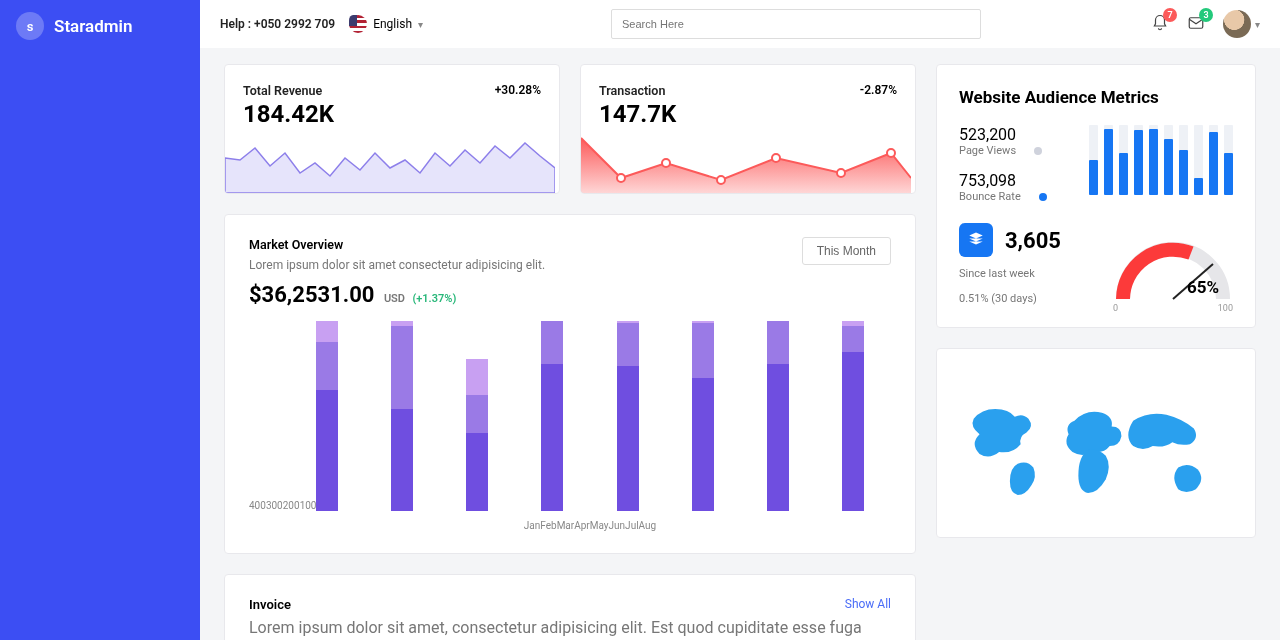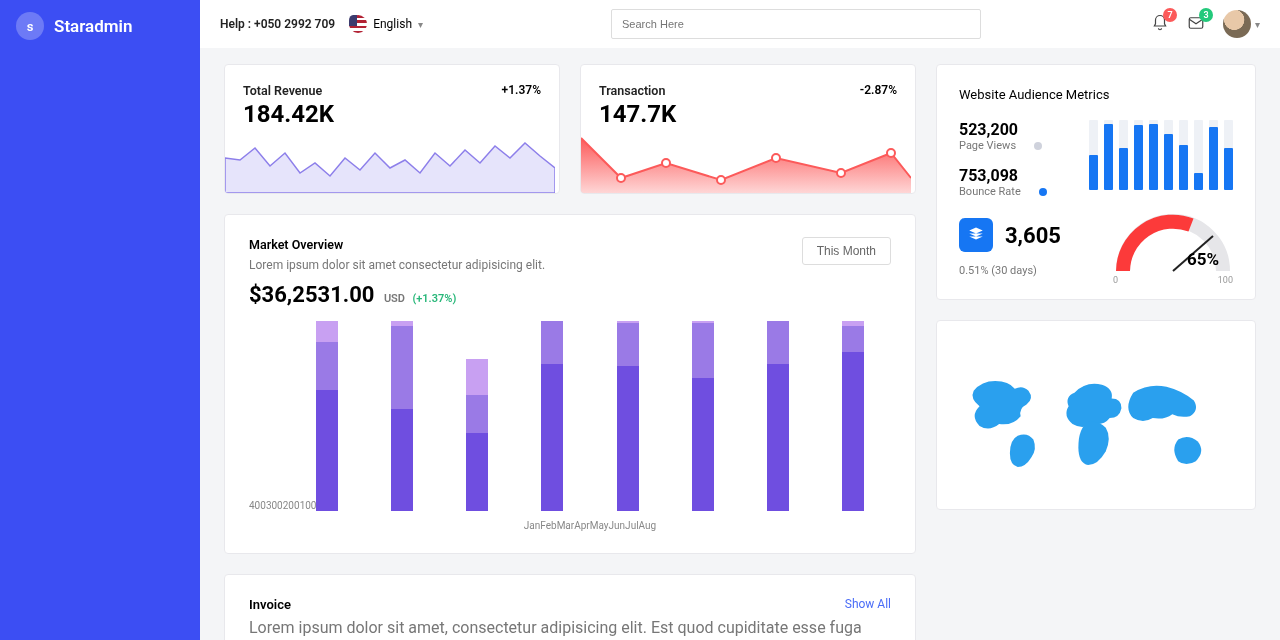--- a/index.html
+++ b/index.html
@@ -49,24 +49,24 @@
 .seg.a{background:#c8a0f2}
 .seg.b{background:#9a7ae6}
 .seg.c{background:#6f4ee0}
 .xlabels{position:absolute;left:40px;right:0;bottom:0;display:flex;justify-content:center;font-size:10px;color:#888}
 .invoice{padding:22px 24px}
 .inv-head{display:flex;justify-content:space-between;}
 .inv-title{font-size:13px;font-weight:600}
 .link{color:#4a6cf7;font-size:12px;cursor:pointer}
 .inv-sub{font-size:16px;color:#777;margin-top:6px}
 .metrics{padding:22px 22px}
-.m-title{font-size:13px;font-weight:400}
+.m-title{font-size:17px;font-weight:700}
 .m-row{display:flex;justify-content:space-between;align-items:flex-start;margin-top:18px}
 .m-left{display:flex;flex-direction:column;gap:14px}
-.m-item .num{font-size:16px;font-weight:700}
+.m-item .num{font-size:16px;font-weight:400}
 .m-item .lbl{font-size:11px;color:#777;display:flex;align-items:center;gap:18px}
 .dot{width:8px;height:8px;border-radius:50%;display:inline-block}
 .dot.gray{background:#cfd2dc}.dot.blue{background:#1676f3}
 .m-bars{display:flex;align-items:flex-end;gap:6px;height:70px}
 .mb{width:9px;position:relative}
 .mb .bg{position:absolute;left:0;right:0;top:0;bottom:0;background:#eef1f6;border-radius:1px}
 .mb .fg{position:absolute;left:0;right:0;bottom:0;background:#1676f3;border-radius:1px}
 .m-mid{display:flex;align-items:center;gap:12px;margin-top:20px}
 .m-badge{width:34px;height:34px;border-radius:6px;background:#1676f3;display:flex;align-items:center;justify-content:center}
 .m-badge svg{width:18px;height:18px;fill:#fff}
@@ -129,21 +129,21 @@
 <div class="content">
   <div class="row">
     <div class="col-main">
       <div class="mini-cards">
         <div class="card mini-card">
           <div class="mc-head">
             <div>
               <div class="mc-title">Total Revenue</div>
               <div class="mc-value">184.42K</div>
             </div>
-            <div class="mc-delta">+1.37%</div>
+            <div class="mc-delta">+30.28%</div>
           </div>
           <svg class="spark" viewBox="0 0 330 65" preserveAspectRatio="none">
             <path d="M0 30 L15 32 L30 20 L45 38 L60 25 L75 45 L90 35 L105 48 L120 30 L135 42 L150 25 L165 40 L180 32 L195 45 L210 25 L225 38 L240 22 L255 35 L270 18 L285 30 L300 15 L315 28 L330 40 L330 65 L0 65 Z" fill="#e6e4fb" stroke="#8d7fea" stroke-width="1.5"></path>
           </svg>
         </div>
         <div class="card mini-card">
           <div class="mc-head">
             <div>
               <div class="mc-title">Transaction</div>
               <div class="mc-value">147.7K</div>
@@ -320,20 +320,21 @@
             </div>
         </div>
         <div class="m-mid">
           <div class="m-badge">
               <svg viewBox="0 0 24 24">
                 <path d="M12 2l9 4-9 4-9-4 9-4zm-9 8l9 4 9-4m-18 4l9 4 9-4"></path>
               </svg>
             </div>
           <div class="m-big">3,605</div>
         </div>
+        <div class="m-since">Since last week</div>
         <div class="m-30">0.51% (30 days)</div>
         <div class="gauge-wrap">
           <svg viewBox="0 0 120 75">
               <path d="M10 65 A50 50 0 0 1 110 65" fill="none" stroke="#e6e6e9" stroke-width="14"></path>
               <path d="M10 65 A50 50 0 0 1 78 19" fill="none" stroke="#fc3a3a" stroke-width="14"></path>
               <line x1="60" y1="65" x2="100" y2="30" stroke="#222" stroke-width="2"></line>
             </svg>
           <div class="gauge-label">65%</div>
           <div class="gauge-ticks">
               <span>0</span>

